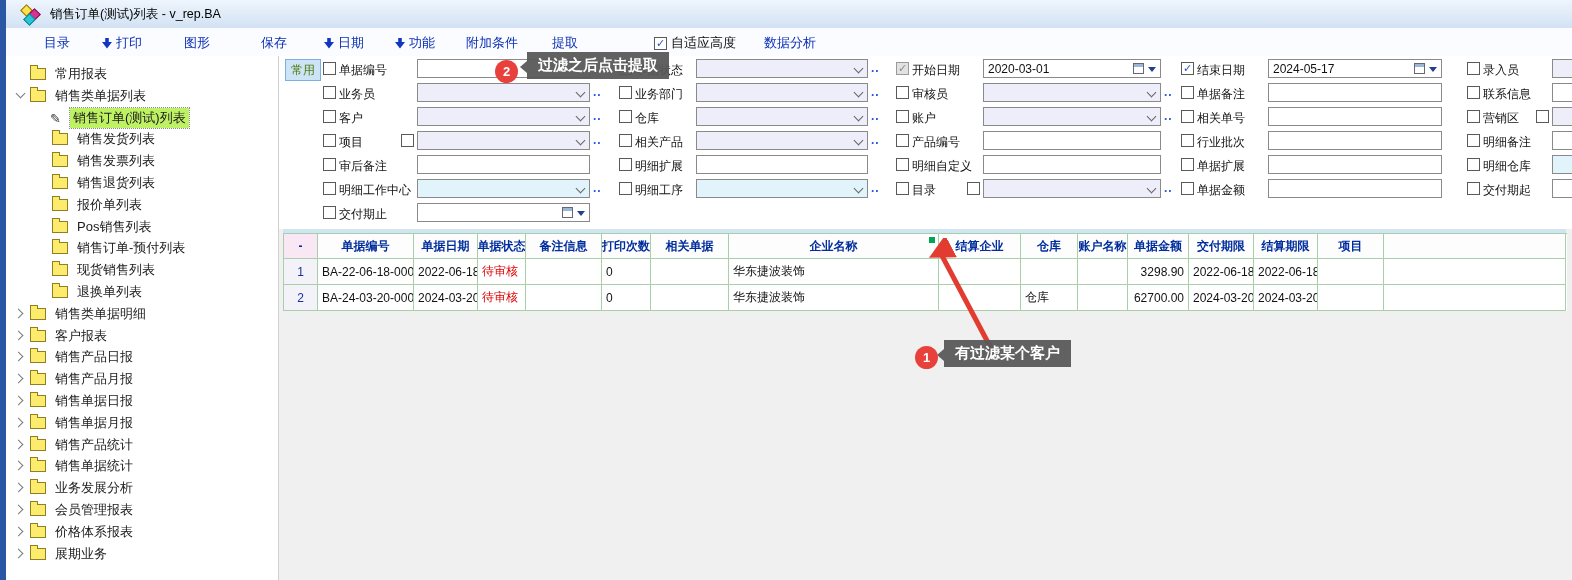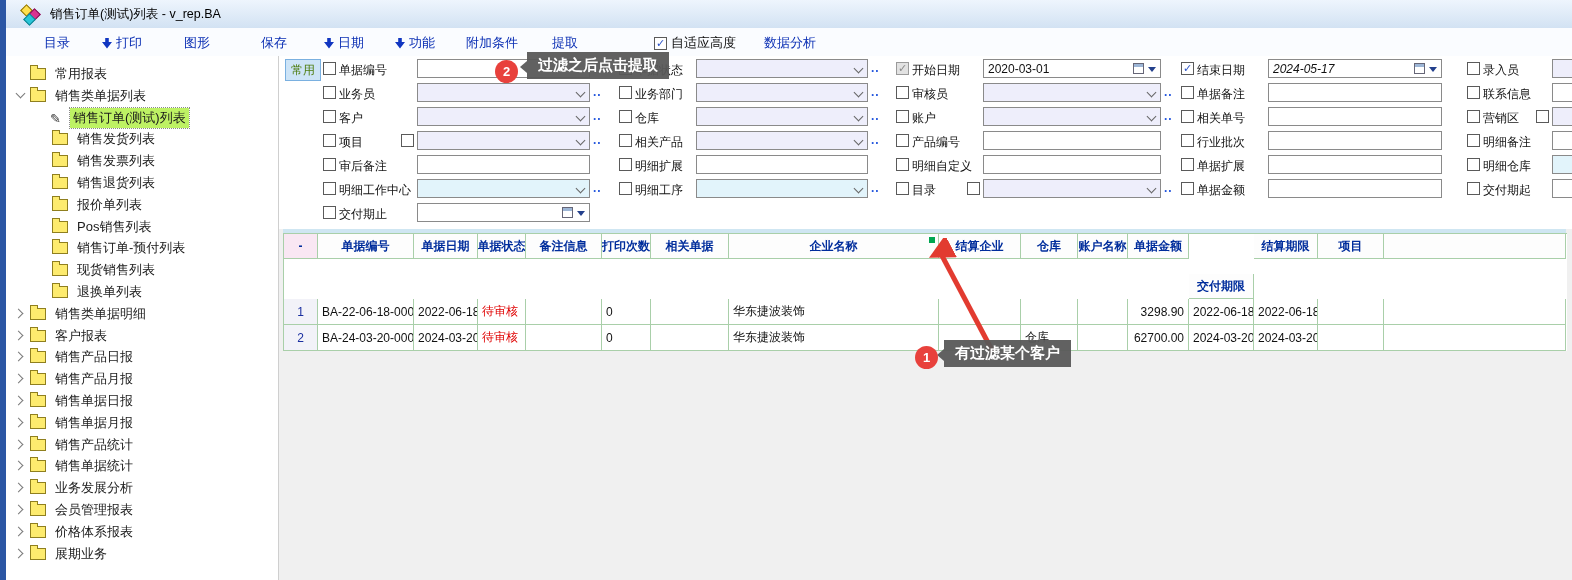--- a/index.html
+++ b/index.html
@@ -299,21 +299,21 @@
     <div class="conn" style="left: 871px; top: 61px;">..</div>
     <div class="cb dis" style="position: absolute; left: 896px; top: 62px;">✓</div>
     <div class="flabel" style="left: 912px; top: 62px;">开始日期</div>
     <div class="ffield white" style="left: 983px; top: 59px; width: 178px;">
       <span>2020-03-01</span>
       <div class="calico"></div>
       <div class="calcaret"></div>
     </div>
     <div class="cb" style="position: absolute; left: 1181px; top: 62px;">✓</div>
     <div class="flabel" style="left: 1197px; top: 62px;">结束日期</div>
-    <div class="ffield white" style="left: 1268px; top: 59px; width: 174px; font-style: italic;">
+    <div class="ffield white" style="left: 1268px; top: 59px; width: 174px;">
       <span>2024-05-17</span>
       <div class="calico"></div>
       <div class="calcaret"></div>
     </div>
     <div class="cb" style="position: absolute; left: 1467px; top: 62px;"></div>
     <div class="flabel" style="left: 1483px; top: 62px;">录入员</div>
     <div class="ffield lav" style="left: 1552px; top: 59px; width: 170px;">
       <span></span>
     </div>
     <div class="cb" style="position: absolute; left: 323px; top: 86px;"></div>
@@ -508,21 +508,21 @@
       </div>
       <div class="tcell h" style="width: 57px;">
         <span>仓库</span>
       </div>
       <div class="tcell h" style="width: 50px;">
         <span>账户名称</span>
       </div>
       <div class="tcell h" style="width: 61px;">
         <span>单据金额</span>
       </div>
-      <div class="tcell h" style="width: 65px; margin-top: 40px;">
+      <div class="tcell h" style="width: 65px;">
         <span>交付期限</span>
       </div>
       <div class="tcell h" style="width: 64px;">
         <span>结算期限</span>
       </div>
       <div class="tcell h" style="width: 66px;">
         <span>项目</span>
       </div>
       <div class="tcell h" style="width: 182px;">
         <span></span>

